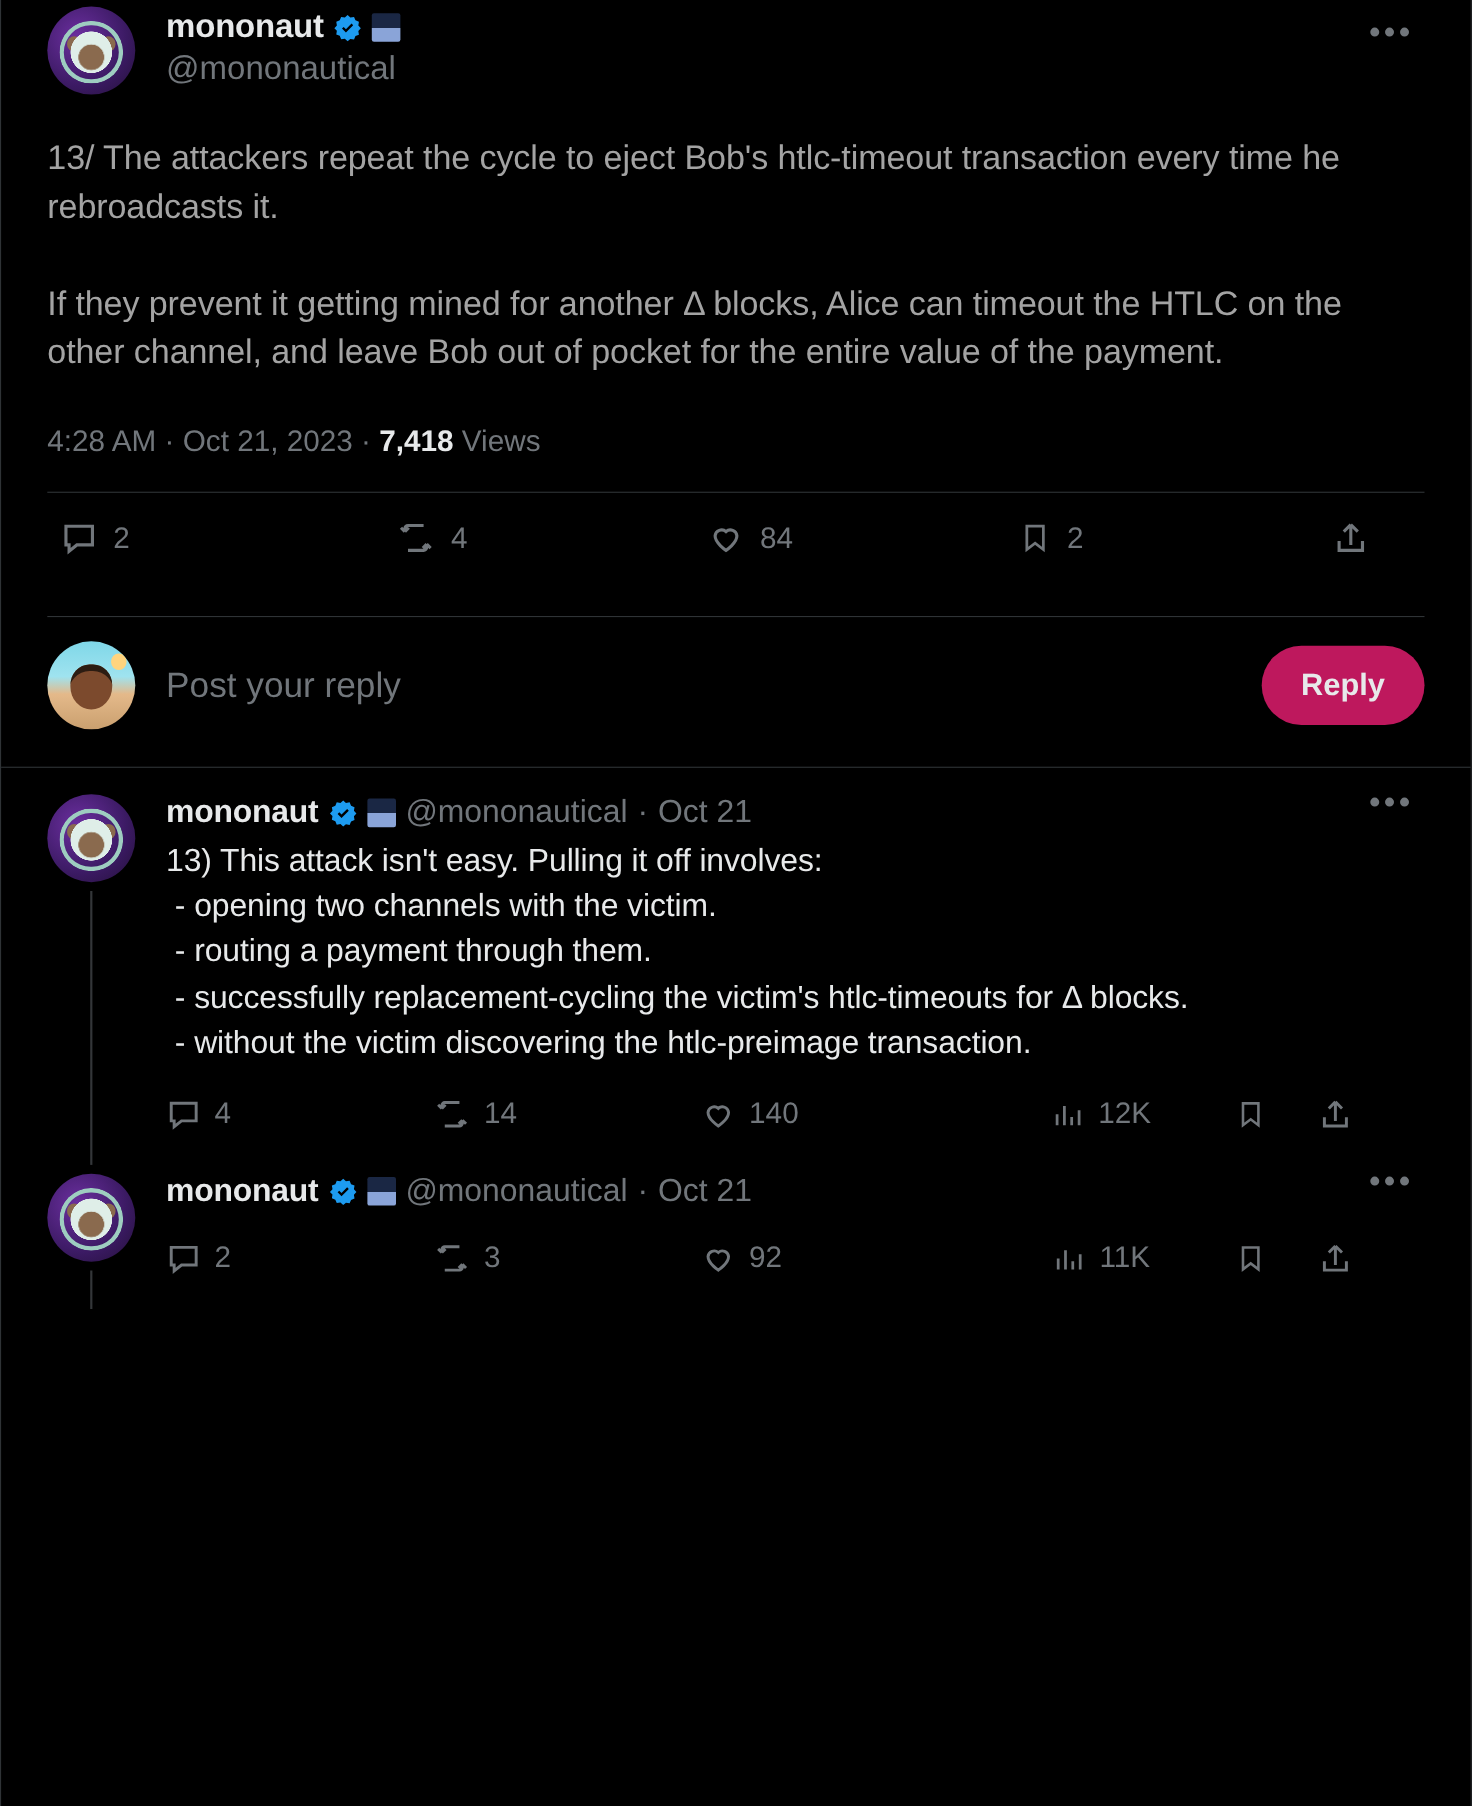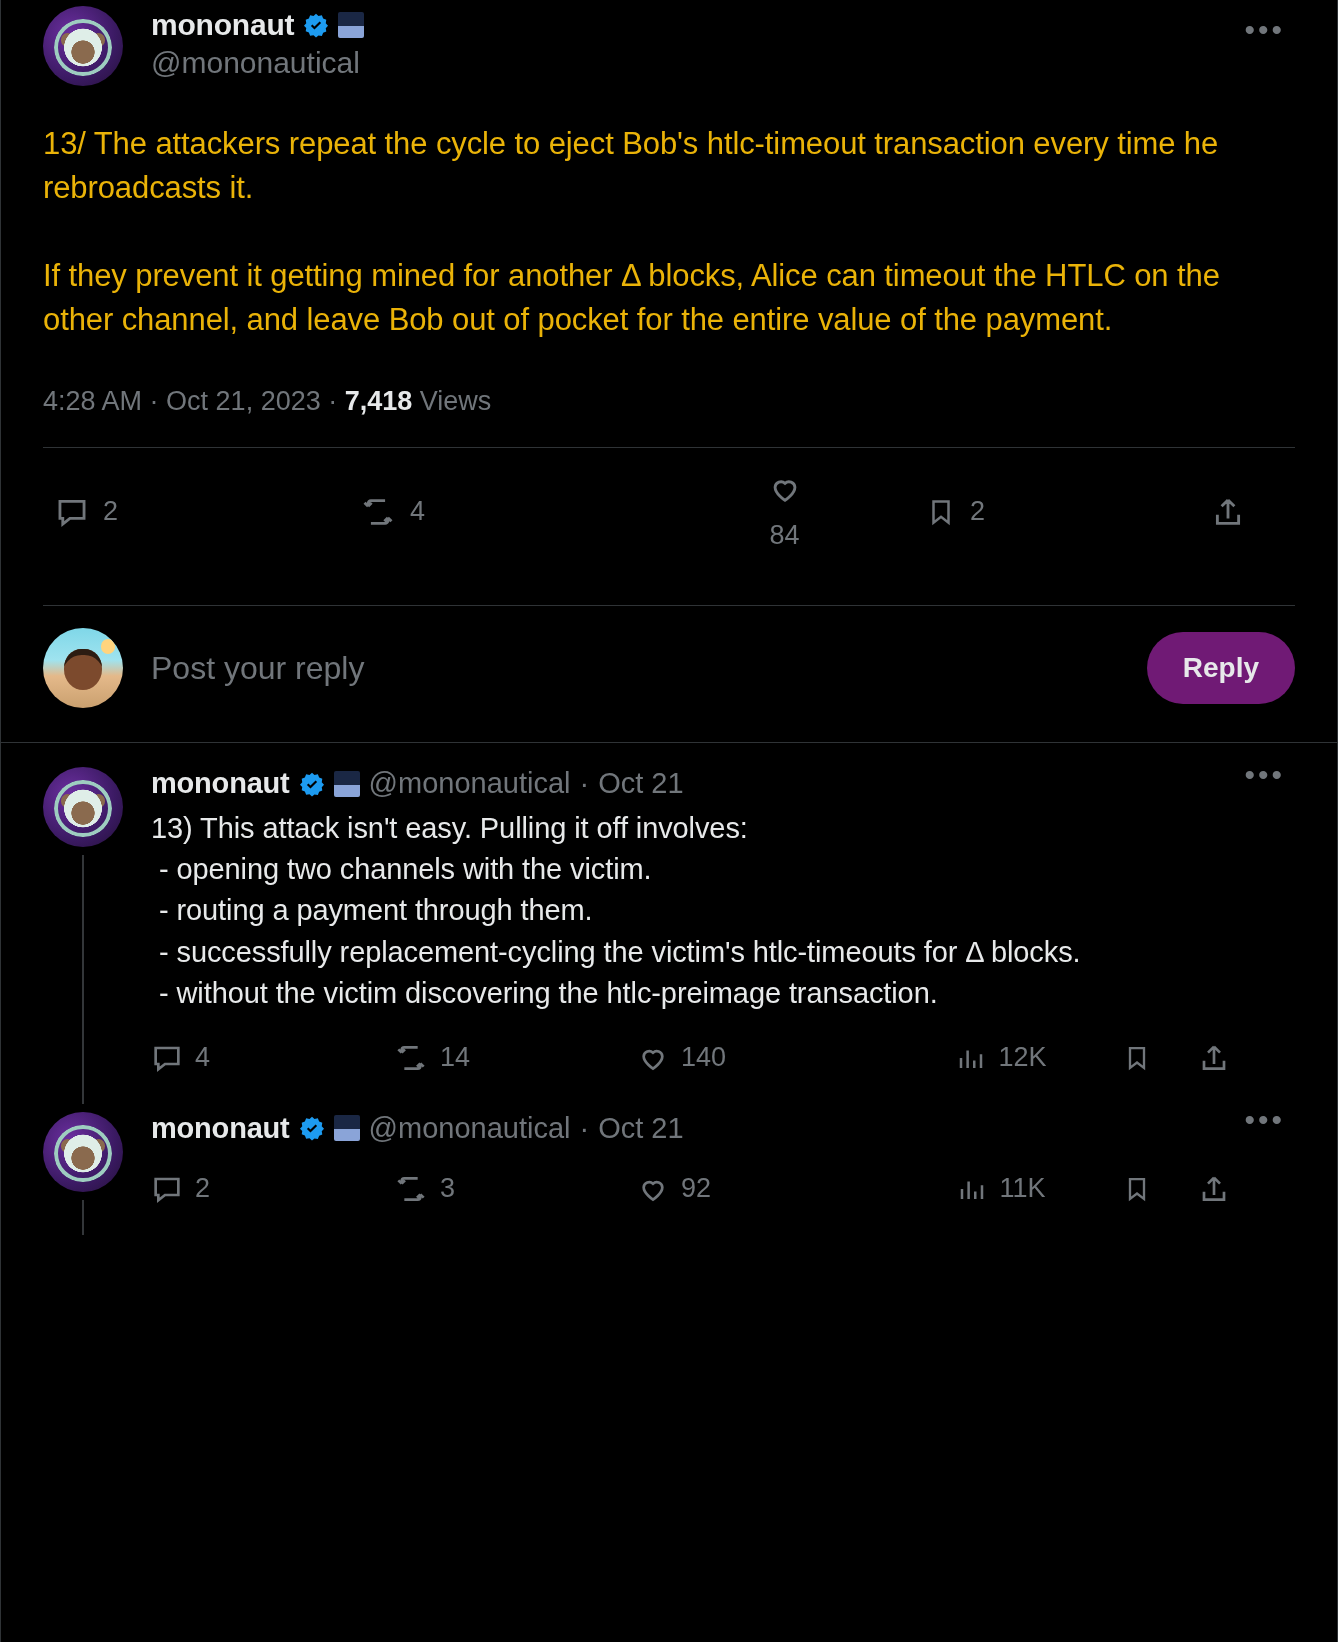--- a/index.html
+++ b/index.html
@@ -115,21 +115,21 @@
     font-size: 30px;
     letter-spacing: 3px;
     line-height: 20px;
     padding: 6px 10px;
     cursor: pointer;
   }
 
   .post-body {
     font-size: 31px;
     line-height: 1.42;
-    color: #eab308;
+    color: #a3a3a3;
     margin-top: 36px;
     white-space: pre-wrap;
     letter-spacing: -0.1px;
   }
 
   .meta-line {
     margin-top: 44px;
     font-size: 27px;
     color: #71767b;
   }
@@ -151,36 +151,36 @@
     display: flex;
     align-items: center;
     gap: 14px;
     font-size: 27px;
     color: #71767b;
     cursor: pointer;
   }
   .action .cnt { font-size: 27px; }
   .action-bar .a1 { width: 305px; }
   .action-bar .a2 { width: 283px; }
-  .action-bar .a3 { width: 283px; flex-direction: column; }
+  .action-bar .a3 { width: 283px; }
   .action-bar .a4 { width: 285px; }
 
   .reply-box {
     display: flex;
     align-items: center;
     padding: 22px 0 34px 0;
   }
   .reply-placeholder {
     flex: 1;
     margin-left: 28px;
     font-size: 32px;
     color: #71767b;
   }
   .reply-btn {
-    background: #701a75;
+    background: #be185d;
     color: #e7e9ea;
     font-weight: 700;
     font-size: 28px;
     border: none;
     border-radius: 999px;
     padding: 20px 36px;
     cursor: pointer;
   }
 
   .sep {

